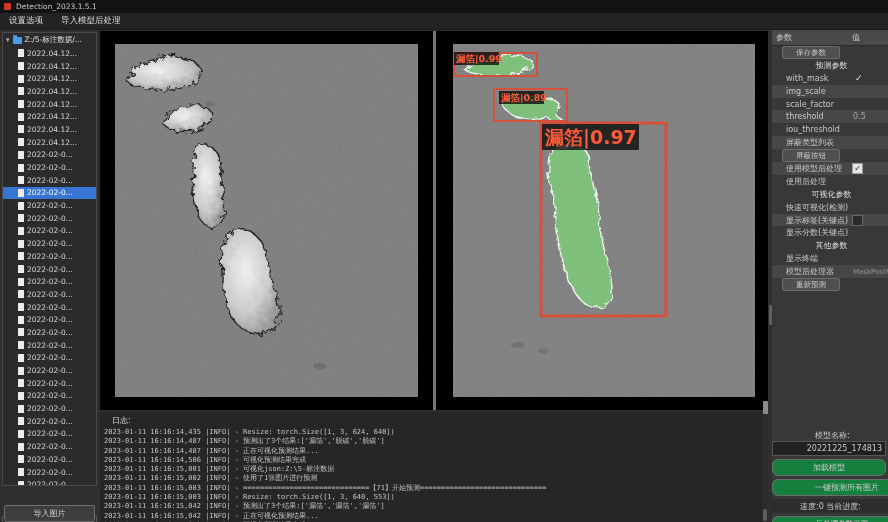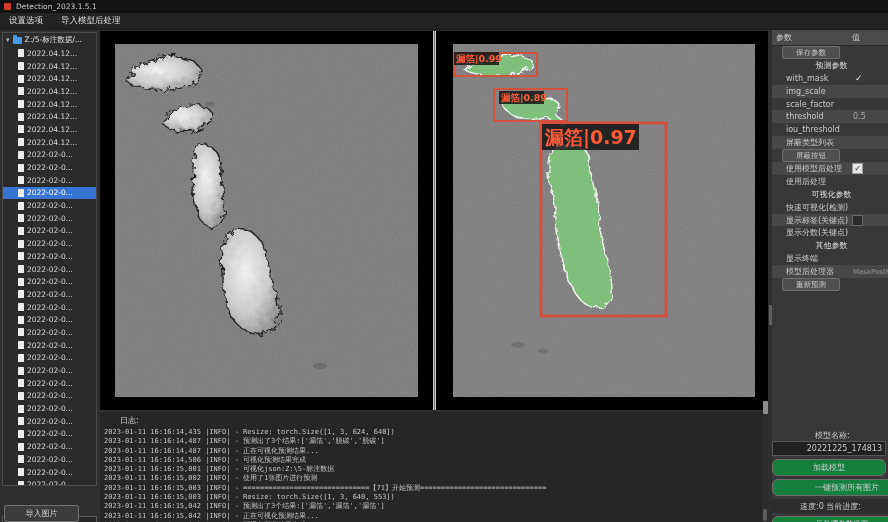--- a/index.html
+++ b/index.html
@@ -16,31 +16,31 @@
   .tree-panel{position:absolute;left:2px;top:32px;width:95px;height:454px;background:#2b2b2b;border:1px solid #4a4a4a;box-sizing:border-box;overflow:hidden;}
   .tree-root{display:flex;align-items:center;height:14px;font-size:7.5px;color:#e0e0e0;padding-left:3px;gap:3px;white-space:nowrap;}
   .arrow{color:#b0b0b0;font-size:7px;flex:none;}
   .folder-icon{width:9px;height:7px;background:#4a9ee8;border-radius:1px;position:relative;flex:none;margin-top:1px;}
   .folder-icon::before{content:"";position:absolute;top:-2px;left:0;width:4px;height:2px;background:#4a9ee8;border-radius:1px 1px 0 0;}
   .tree-item{display:flex;align-items:center;height:12.7px;padding-left:15px;gap:3px;font-size:7.5px;color:#d6d6d6;white-space:nowrap;overflow:hidden;}
   .tree-item.selected{background:#3875d2;color:#fff;}
   .file-icon{width:6px;height:8px;background:#ececec;border-radius:0.5px;flex:none;}
   .search-input{position:absolute;left:2px;top:488px;width:95px;height:14px;background:#262626;border:1px solid #565656;color:#bbb;font-size:7.5px;padding:0 3px;box-sizing:border-box;font-family:"DejaVu Sans",sans-serif;margin-top:28px;}
   .search-input::placeholder{color:#7d7d7d;}
-  .import-btn{position:absolute;left:4px;top:505px;width:75px;height:17px;background:#3d3d3d;border:1px solid #6f6f6f;border-radius:2px;color:#cfcfcf;font-size:8px;display:flex;align-items:center;justify-content:center;box-sizing:border-box;}
-  
-  .viewer{position:absolute;left:100px;top:31px;width:668px;height:379px;background:#bef264;}
+  .import-btn{position:absolute;left:4px;top:505px;width:91px;height:17px;background:#3d3d3d;border:1px solid #6f6f6f;border-radius:2px;color:#cfcfcf;font-size:8px;display:flex;align-items:center;justify-content:center;box-sizing:border-box;}
+  
+  .viewer{position:absolute;left:100px;top:31px;width:668px;height:379px;background:#8b5cf6;}
   .img-panel{position:absolute;top:0;height:379px;background:#000;}
   .img-panel.pleft{left:0;width:333px;}
   .img-panel.pright{left:336px;width:332px;}
   .panel-divider{position:absolute;left:334px;top:0;width:1px;height:379px;background:#6c6c6c;}
   .img-panel svg{position:absolute;}
   
   .log-area{position:absolute;left:100px;top:412px;width:668px;height:110px;background:#262626;overflow:hidden;}
-  .log-title{font-size:8px;color:#d8d8d8;margin:3px 0 2px 20px;}
+  .log-title{font-size:8px;color:#d8d8d8;margin:3px 0 2px 12px;}
   .log-line{font-family:"DejaVu Sans Mono",monospace;font-size:7px;line-height:9.3px;color:#c4c4c4;white-space:pre;padding-left:4px;overflow:hidden;}
   .log-scroll-track{position:absolute;right:0px;top:0;width:6px;height:110px;background:#2c2c2c;}
   .log-scroll-thumb{position:absolute;right:1px;bottom:1px;width:4px;height:12px;background:#5d5d5d;border-radius:2px;}
   .splitter-handle{position:absolute;left:763px;top:401px;width:5px;height:13px;background:#8d8d8d;border-radius:1px;}
   .pscroll-tick{position:absolute;left:769px;top:305px;width:3px;height:20px;background:#5f5f5f;}
   
   .params-panel{position:absolute;left:772px;top:30px;width:116px;height:492px;background:#383838;}
   .param-header{display:flex;height:15px;background:#4a4a4a;border-bottom:1px solid #2a2a2a;font-size:8px;color:#cccccc;align-items:center;}
   .ph-param{padding-left:4px;width:76px;}
   .prow{height:12.9px;display:flex;align-items:center;font-size:8px;color:#c9c9c9;position:relative;white-space:nowrap;}

